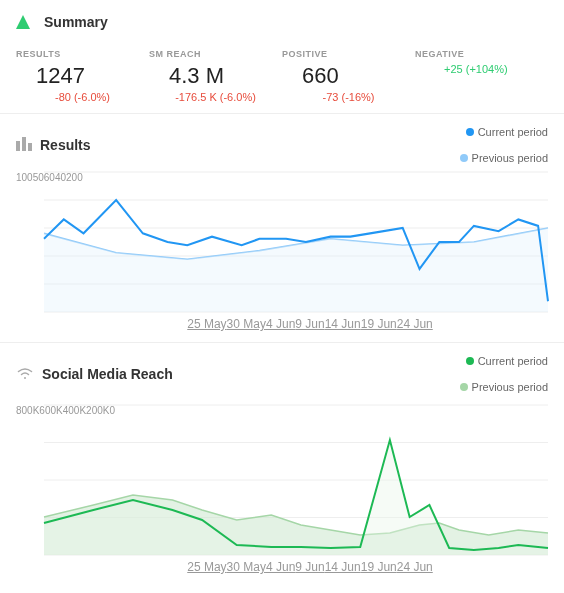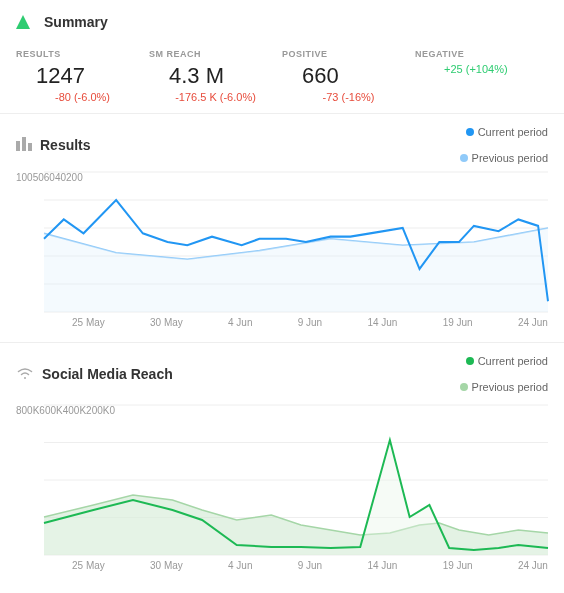--- a/index.html
+++ b/index.html
@@ -107,24 +107,25 @@
       width: 100%;
       height: 160px;
     }
     svg.chart-svg {
       width: 100%;
       height: 140px;
       overflow: visible;
     }
     .axis-labels {
       display: flex;
-      justify-content: space-between;
+      justify-content: center;
       padding: 2px 0 0 28px;
       color: #999;
-      font-size: 10px;
+      font-size: 12px;
+      text-decoration: underline;
     }
     .y-axis-labels {
       position: absolute;
       left: 0;
       top: 0;
       height: 130px;
       display: flex;
       flex-direction: row;
       justify-content: space-between;
       color: #999;

